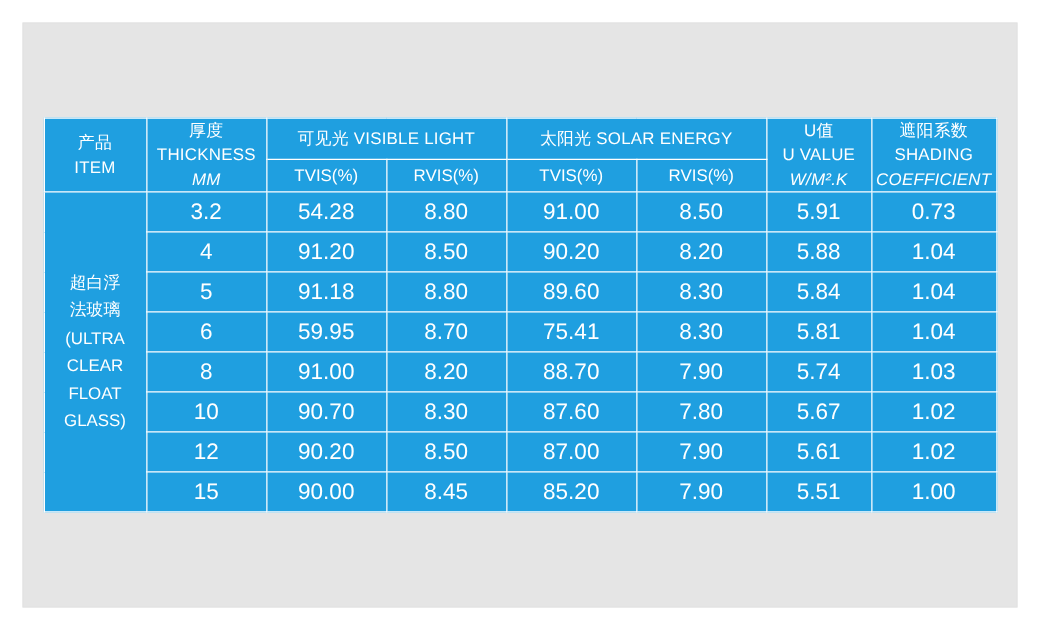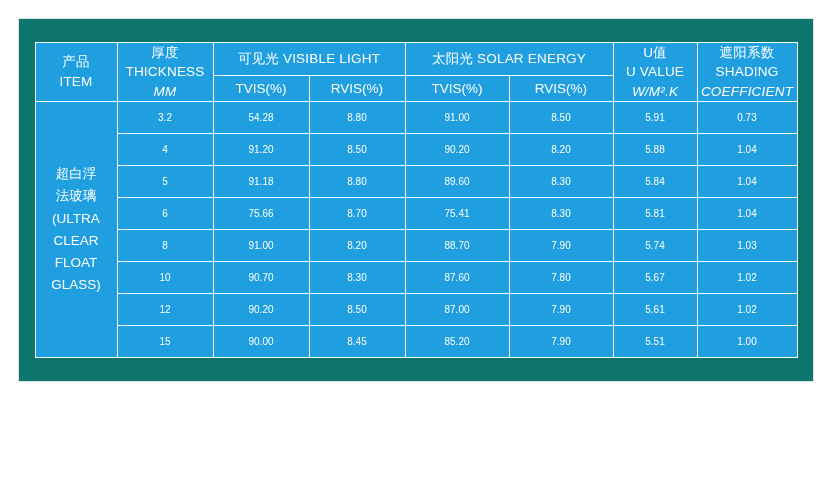--- a/index.html
+++ b/index.html
@@ -16,24 +16,24 @@
   .page {
     width: 832px;
     height: 504px;
     box-sizing: border-box;
     padding: 18px;
     background: #ffffff;
     position: relative;
   }
   .canvas {
     width: 796px;
-    height: 364px;
+    height: 468px;
     box-sizing: border-box;
     border: 1px solid #e2e2e2;
-    background: #0f766e;
+    background: #e5e5e5;
     display: flex;
     align-items: center;
     justify-content: center;
   }
   table.spec {
     border-collapse: collapse;
     background: #1f9fe0;
     table-layout: fixed;
   }
   table.spec td, table.spec th {
@@ -51,21 +51,21 @@
     letter-spacing: 0.2px;
   }
   .hdr .l1 { display: block; }
   .hdr .l2 { display: block; }
   .hdr .l3 { display: block; font-style: italic; }
   .sub {
     font-size: 13.5px;
     padding: 8px 4px;
   }
   .cell {
-    font-size: 10px;
+    font-size: 18px;
     height: 31px;
   }
   .prodcell {
     font-size: 13.5px;
     line-height: 1.65;
     padding: 4px 6px;
   }
   .prodcell span { display: block; }
   
   col.c-item   { width: 82px; }
@@ -156,21 +156,21 @@
           <td class="cell">5</td>
           <td class="cell">91.18</td>
           <td class="cell">8.80</td>
           <td class="cell">89.60</td>
           <td class="cell">8.30</td>
           <td class="cell">5.84</td>
           <td class="cell">1.04</td>
         </tr>
         <tr>
           <td class="cell">6</td>
-          <td class="cell">75.66</td>
+          <td class="cell">59.95</td>
           <td class="cell">8.70</td>
           <td class="cell">75.41</td>
           <td class="cell">8.30</td>
           <td class="cell">5.81</td>
           <td class="cell">1.04</td>
         </tr>
         <tr>
           <td class="cell">8</td>
           <td class="cell">91.00</td>
           <td class="cell">8.20</td>

